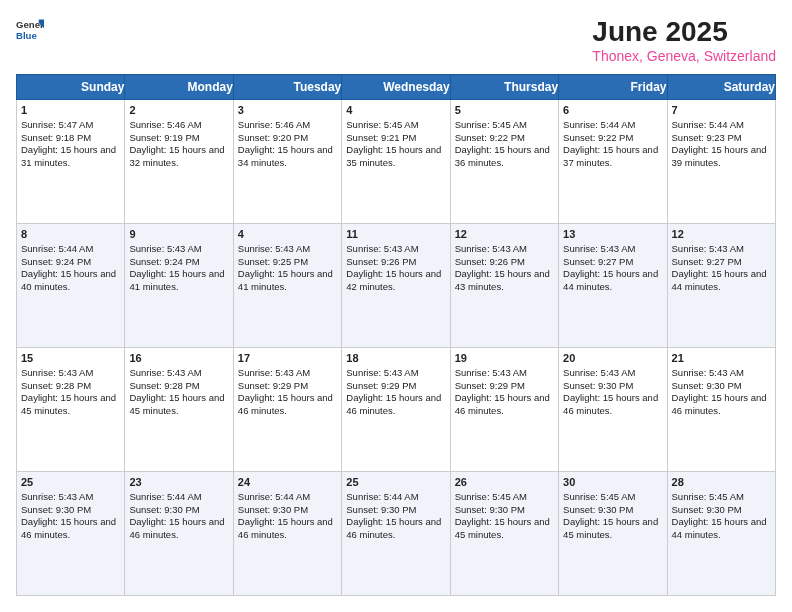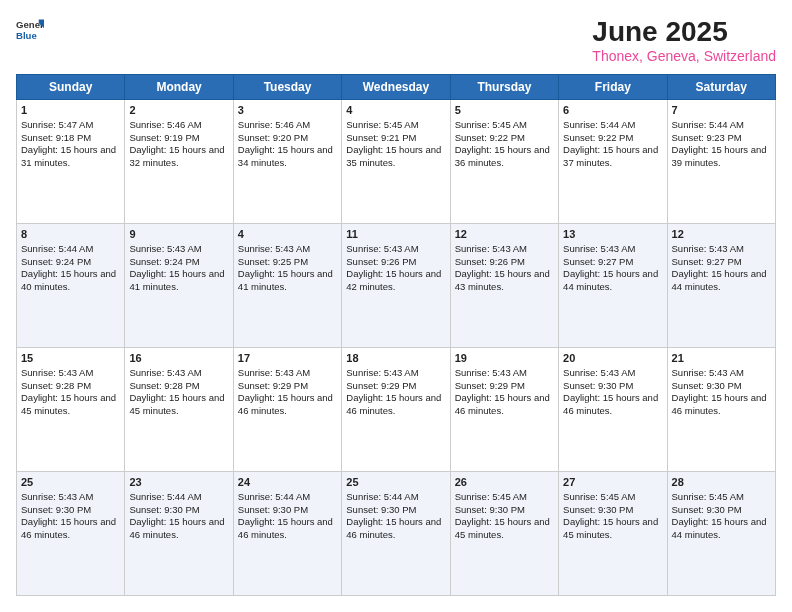--- a/index.html
+++ b/index.html
@@ -50,22 +50,22 @@
       border: 1px solid #ccc;
       border-collapse: collapse;
       width: 100%;
       table-layout: fixed;
     }
     .calendar th {
       background: #2a6db5;
       color: #fff;
       font-size: 12px;
       font-weight: bold;
-      padding: 5px 16px;
-      text-align: center;
+      padding: 5px 0;
+      text-align: right;
       border: 1px solid #1a5a9a;
     }
     .calendar td {
       border: 1px solid #ccc;
       vertical-align: top;
       padding: 3px 4px;
       font-size: 9.5px;
       color: #222;
       background: #fff;
       line-height: 1.35;
@@ -140,18 +140,18 @@
           <td><span class="day-num">19</span>Sunrise: 5:43 AM<br>Sunset: 9:29 PM<br>Daylight: 15 hours and 46 minutes.</td>
           <td><span class="day-num">20</span>Sunrise: 5:43 AM<br>Sunset: 9:30 PM<br>Daylight: 15 hours and 46 minutes.</td>
           <td><span class="day-num">21</span>Sunrise: 5:43 AM<br>Sunset: 9:30 PM<br>Daylight: 15 hours and 46 minutes.</td>
         </tr>
         <tr>
           <td><span class="day-num">25</span>Sunrise: 5:43 AM<br>Sunset: 9:30 PM<br>Daylight: 15 hours and 46 minutes.</td>
           <td><span class="day-num">23</span>Sunrise: 5:44 AM<br>Sunset: 9:30 PM<br>Daylight: 15 hours and 46 minutes.</td>
           <td><span class="day-num">24</span>Sunrise: 5:44 AM<br>Sunset: 9:30 PM<br>Daylight: 15 hours and 46 minutes.</td>
           <td><span class="day-num">25</span>Sunrise: 5:44 AM<br>Sunset: 9:30 PM<br>Daylight: 15 hours and 46 minutes.</td>
           <td><span class="day-num">26</span>Sunrise: 5:45 AM<br>Sunset: 9:30 PM<br>Daylight: 15 hours and 45 minutes.</td>
-          <td><span class="day-num">27</span>Sunrise: 5:45 AM<br>Sunset: 9:30 PM<br>Daylight: 15 hours and 45 minutes.</td>
+          <td><span class="day-num">30</span>Sunrise: 5:45 AM<br>Sunset: 9:30 PM<br>Daylight: 15 hours and 45 minutes.</td>
           <td><span class="day-num">28</span>Sunrise: 5:45 AM<br>Sunset: 9:30 PM<br>Daylight: 15 hours and 44 minutes.</td>
         </tr>
       </tbody>
   </table>
 </div>
 
 </body></html>

